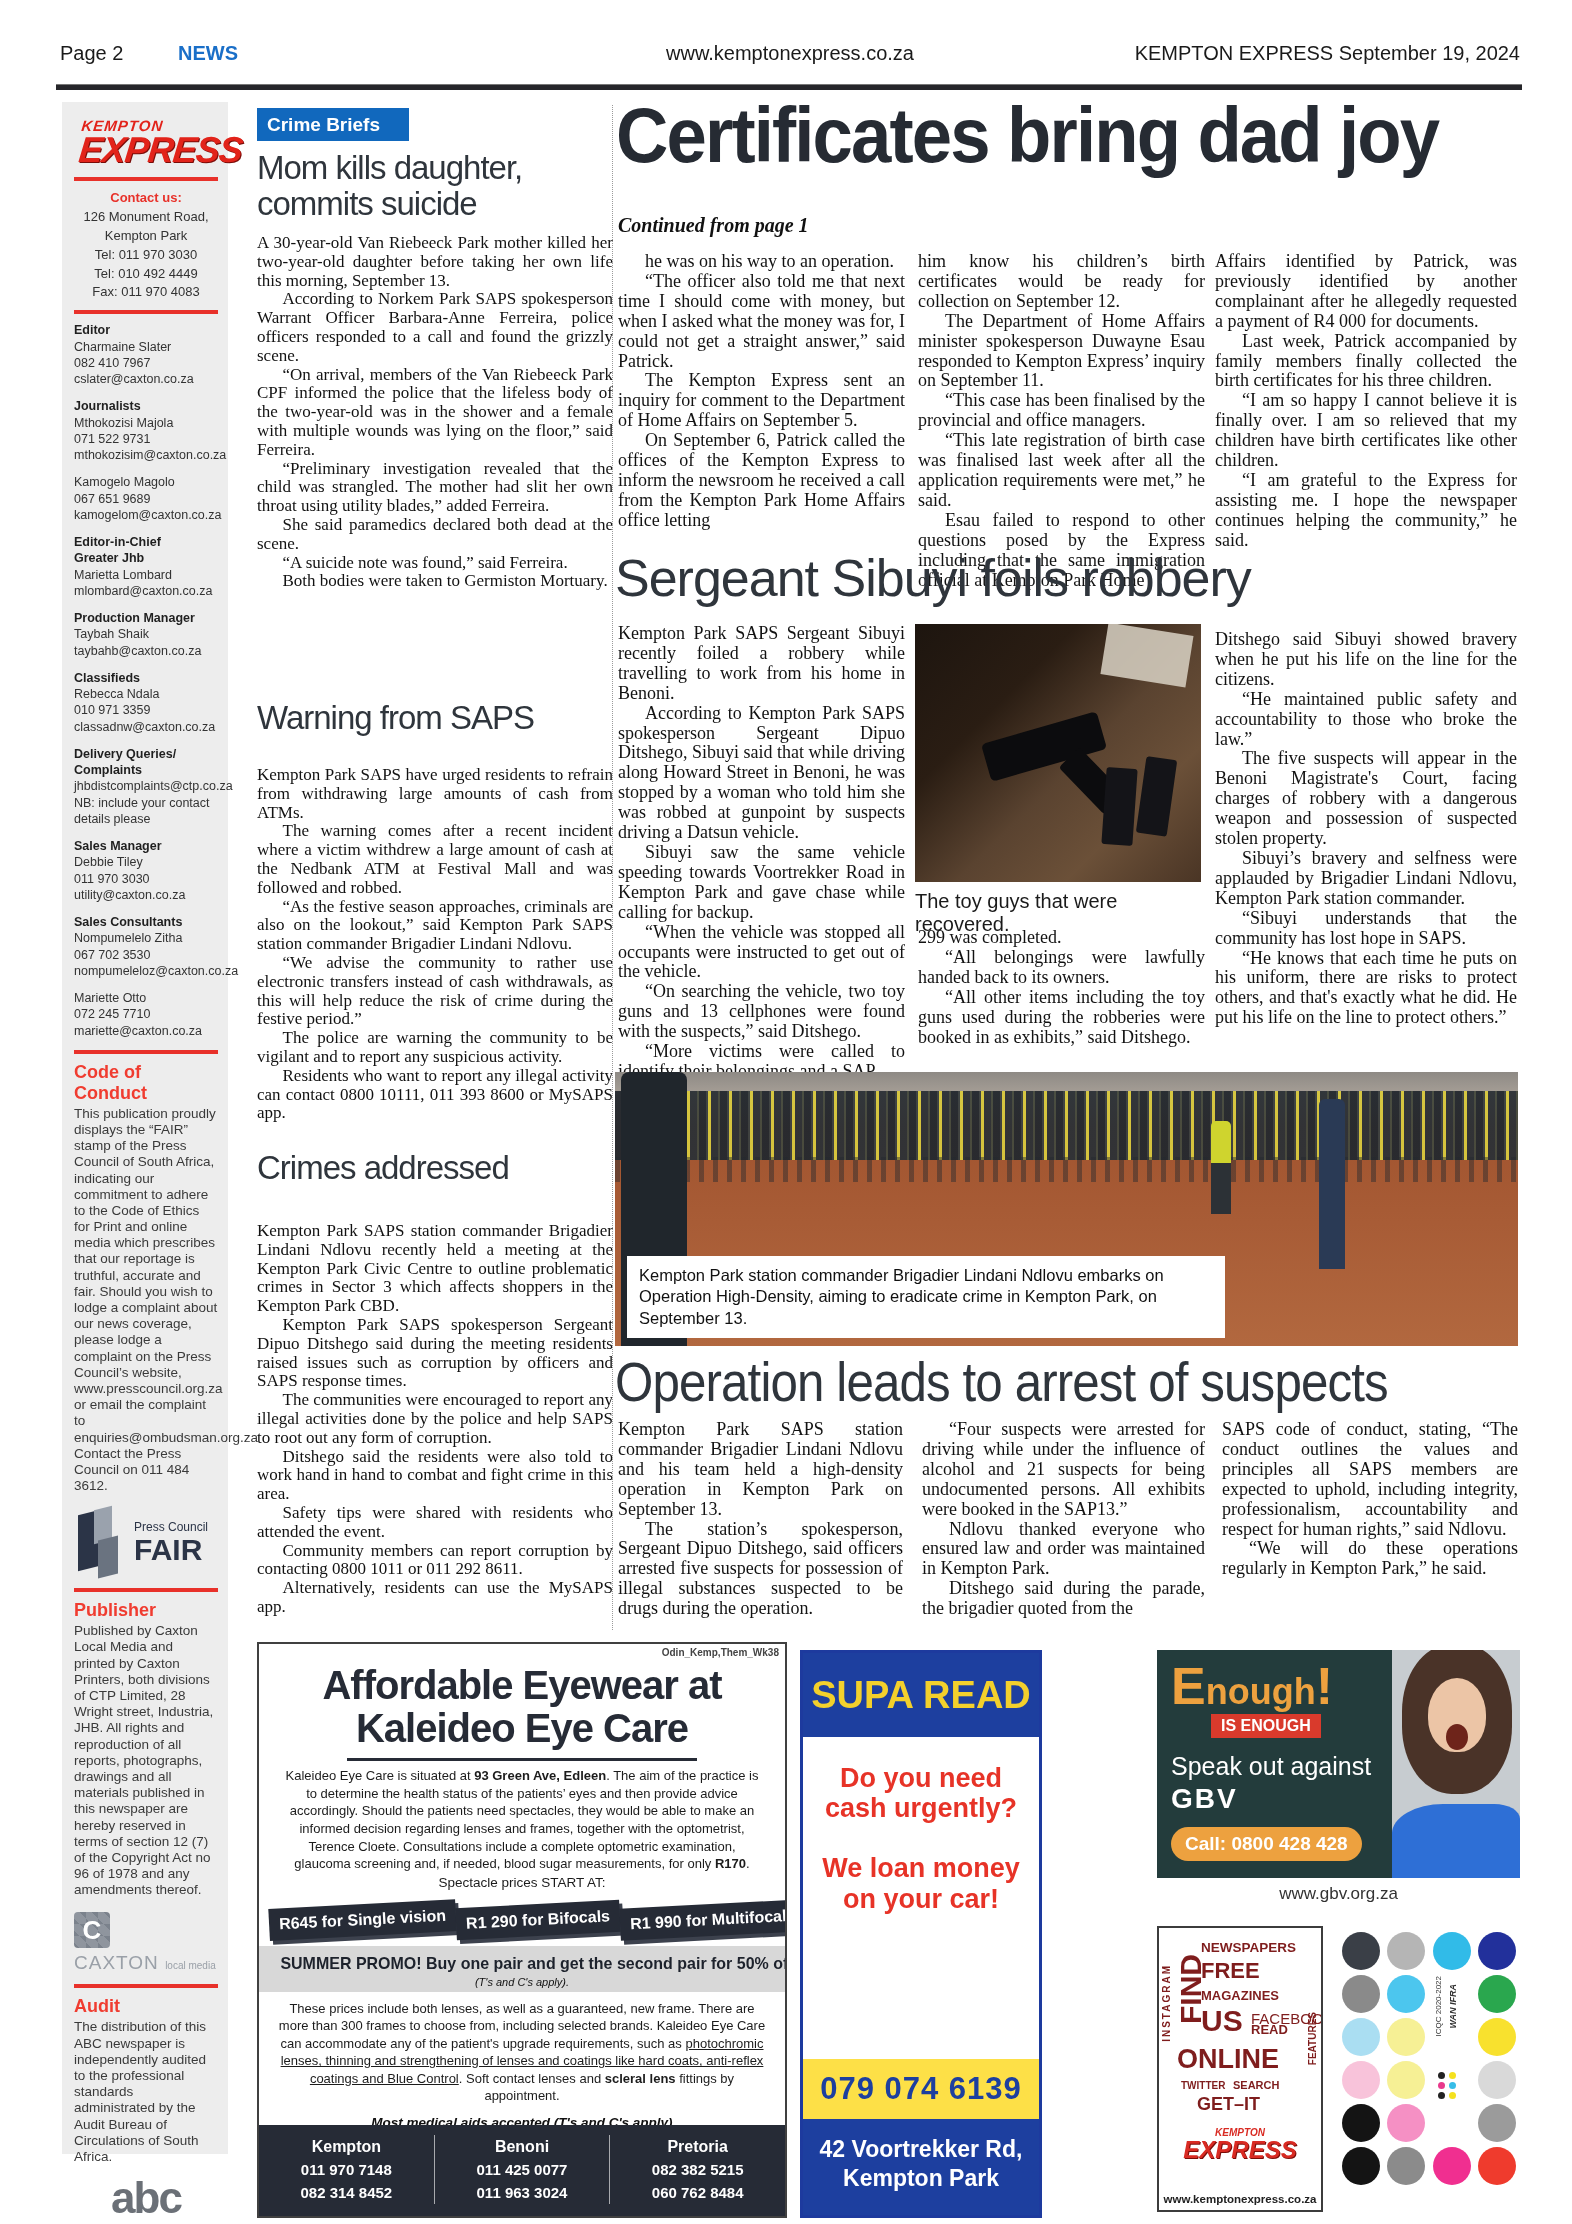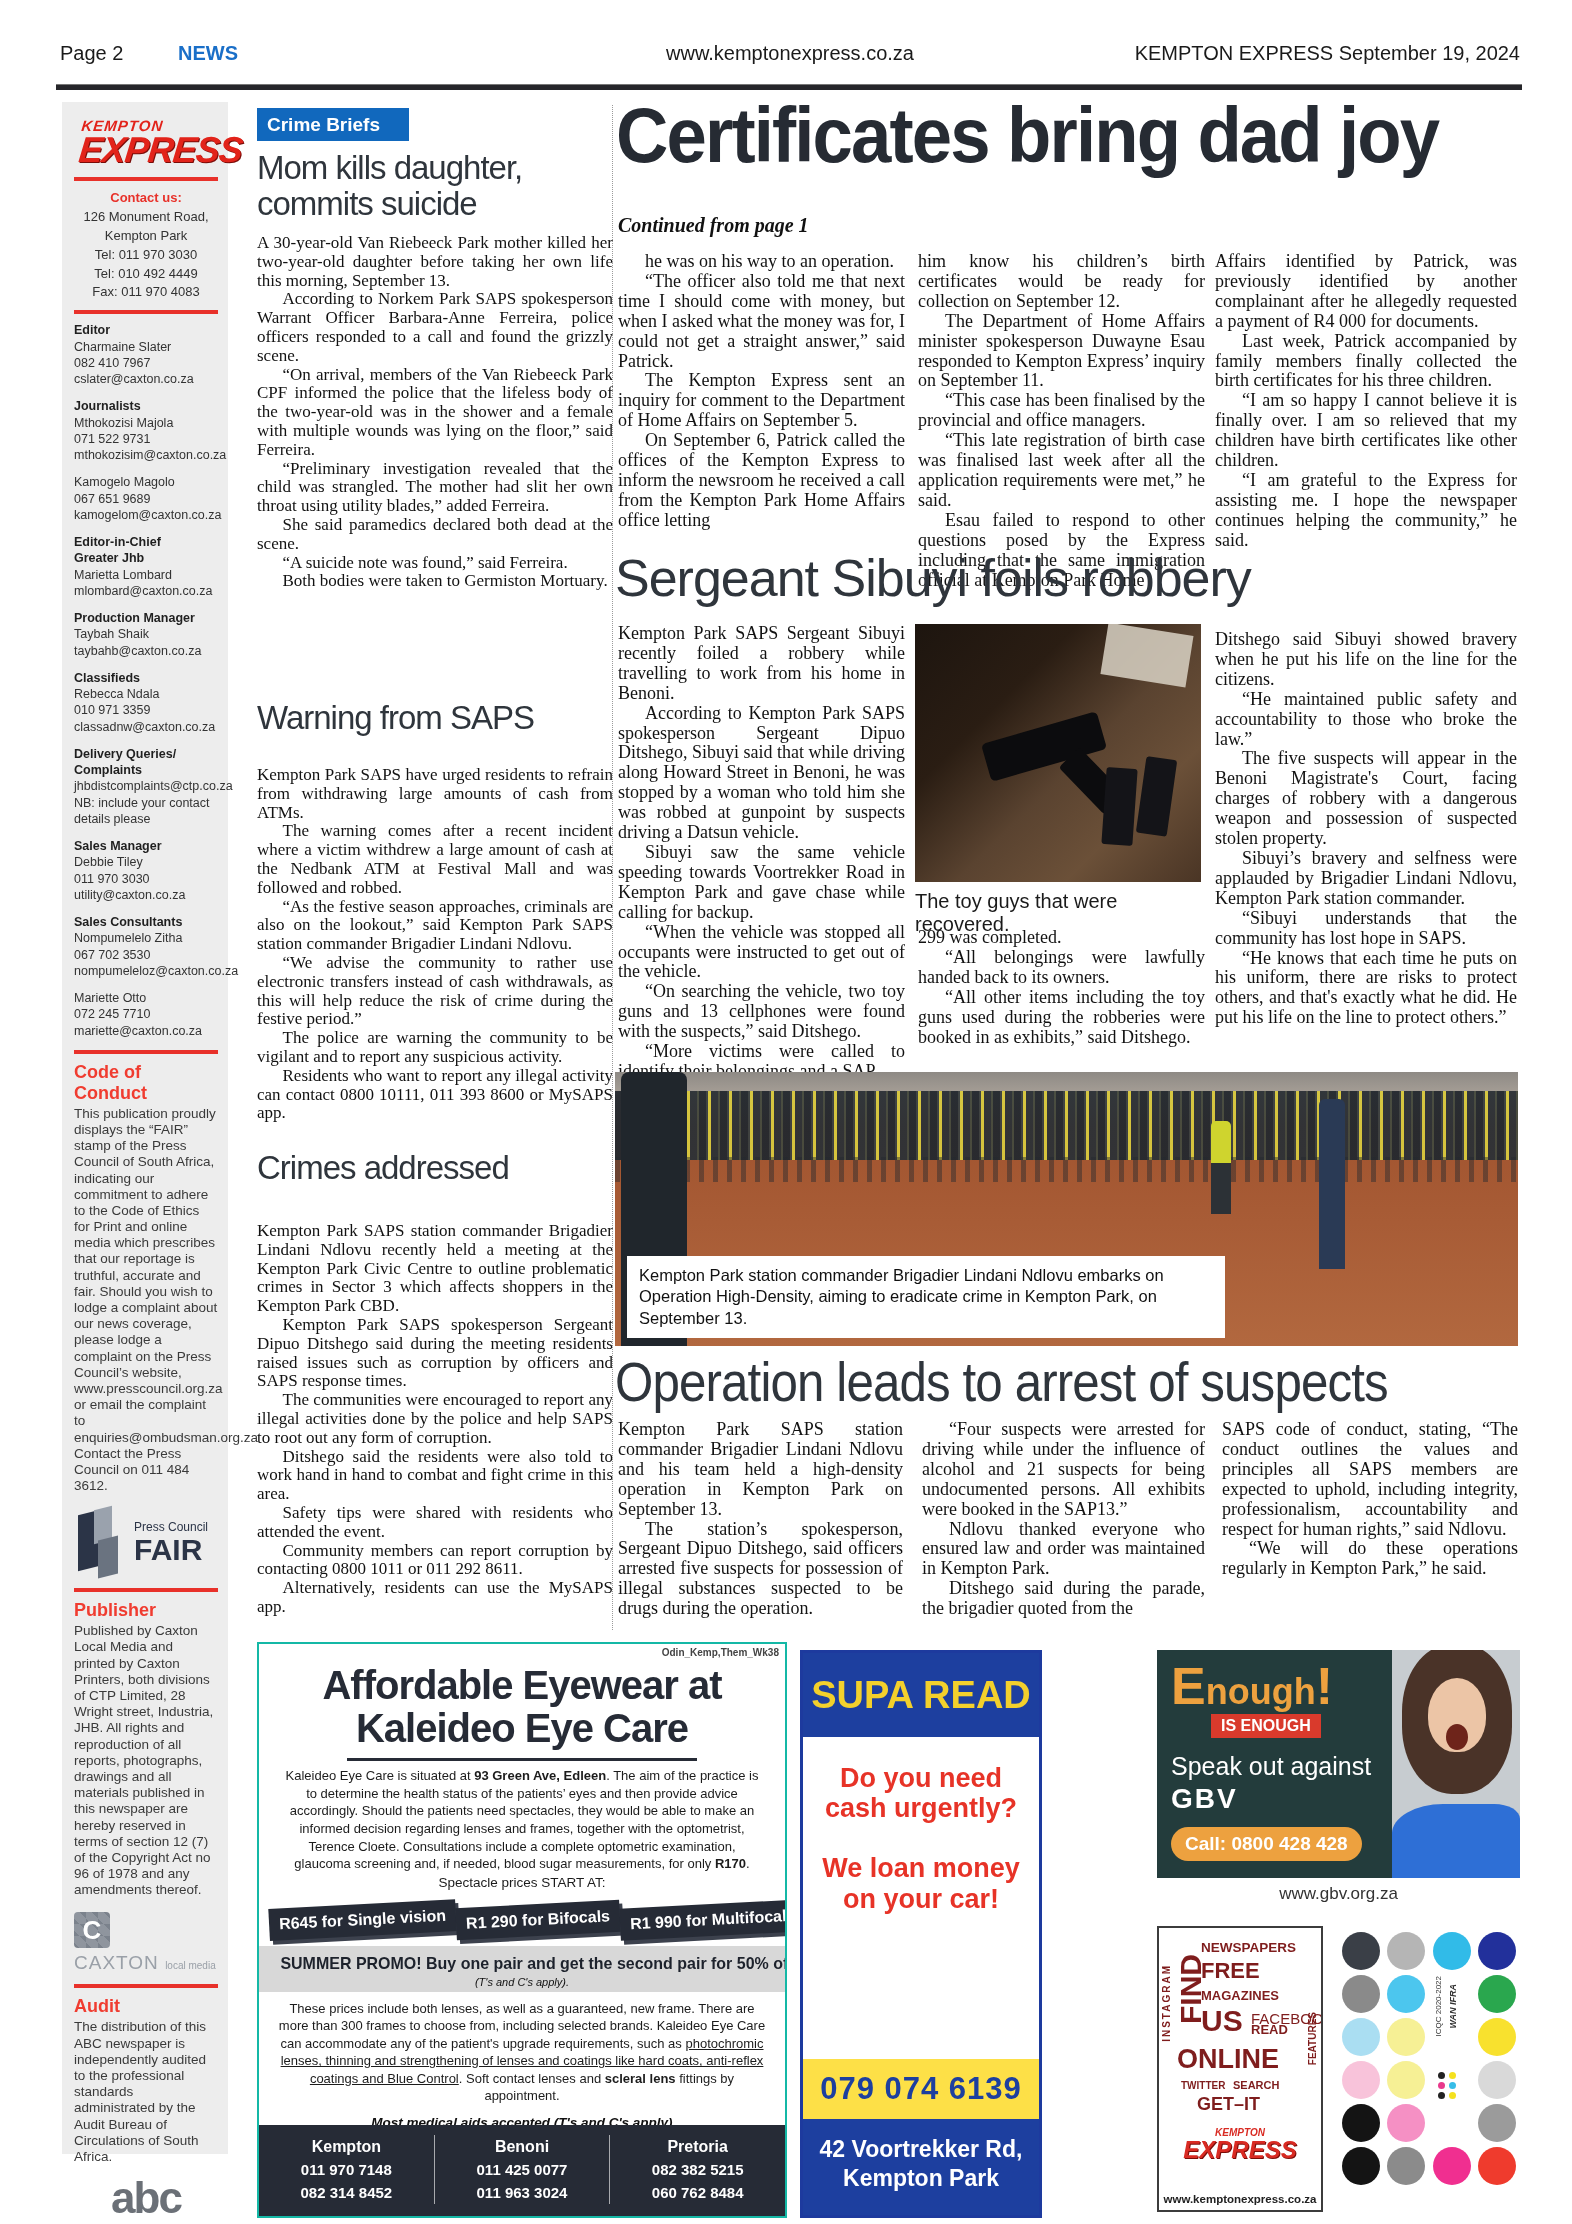--- a/index.html
+++ b/index.html
@@ -93,21 +93,21 @@
   .fig-vest{position:absolute;left:66%;top:18%;width:20px;height:34%;background:linear-gradient(#cfd42e 45%,#2c3136 45%);border-radius:5px 5px 0 0;}
   .op-cap{position:absolute;left:12px;bottom:8px;width:598px;background:#fff;padding:9px 12px;box-sizing:border-box;
           font-size:16.5px;line-height:1.3;color:#111;}
 
   #h-op{left:615px;top:1352px;width:905px;font-size:56px;white-space:nowrap;transform:scaleX(.88);transform-origin:left top;}
   #op-c1{left:618px;top:1420px;width:285px;}
   #op-c2{left:922px;top:1420px;width:283px;}
   #op-c3{left:1222px;top:1420px;width:296px;}
 
   
-  #kal{left:257px;top:1642px;width:530px;height:576px;border:2px solid #14b8a6;box-sizing:border-box;
+  #kal{left:257px;top:1642px;width:530px;height:576px;border:2px solid #404040;box-sizing:border-box;
        background:#fff;overflow:hidden;}
   #kal .tag{position:absolute;top:3px;right:6px;font-size:10px;font-weight:bold;color:#444;}
   #kal .title{margin-top:20px;text-align:center;font-size:40px;line-height:1.08;font-weight:800;
               color:#262b36;letter-spacing:-1px;}
   #kal .hr{width:350px;border-top:3px solid #262b36;margin:8px auto 6px;}
   #kal .intro{margin:4px 22px 0;font-size:13px;line-height:1.35;text-align:center;color:#1c1c1c;}
   #kal .plabel{text-align:center;font-size:13.5px;margin-top:2px;color:#1c1c1c;}
   #kal .banners{display:flex;justify-content:space-between;margin:14px 10px 4px;}
   #kal .banner{background:#262b36;color:#fff;font-weight:800;font-size:16px;padding:7px 10px;
                transform:rotate(-3deg);box-shadow:3px 4px 0 #3c414d;white-space:nowrap;}

